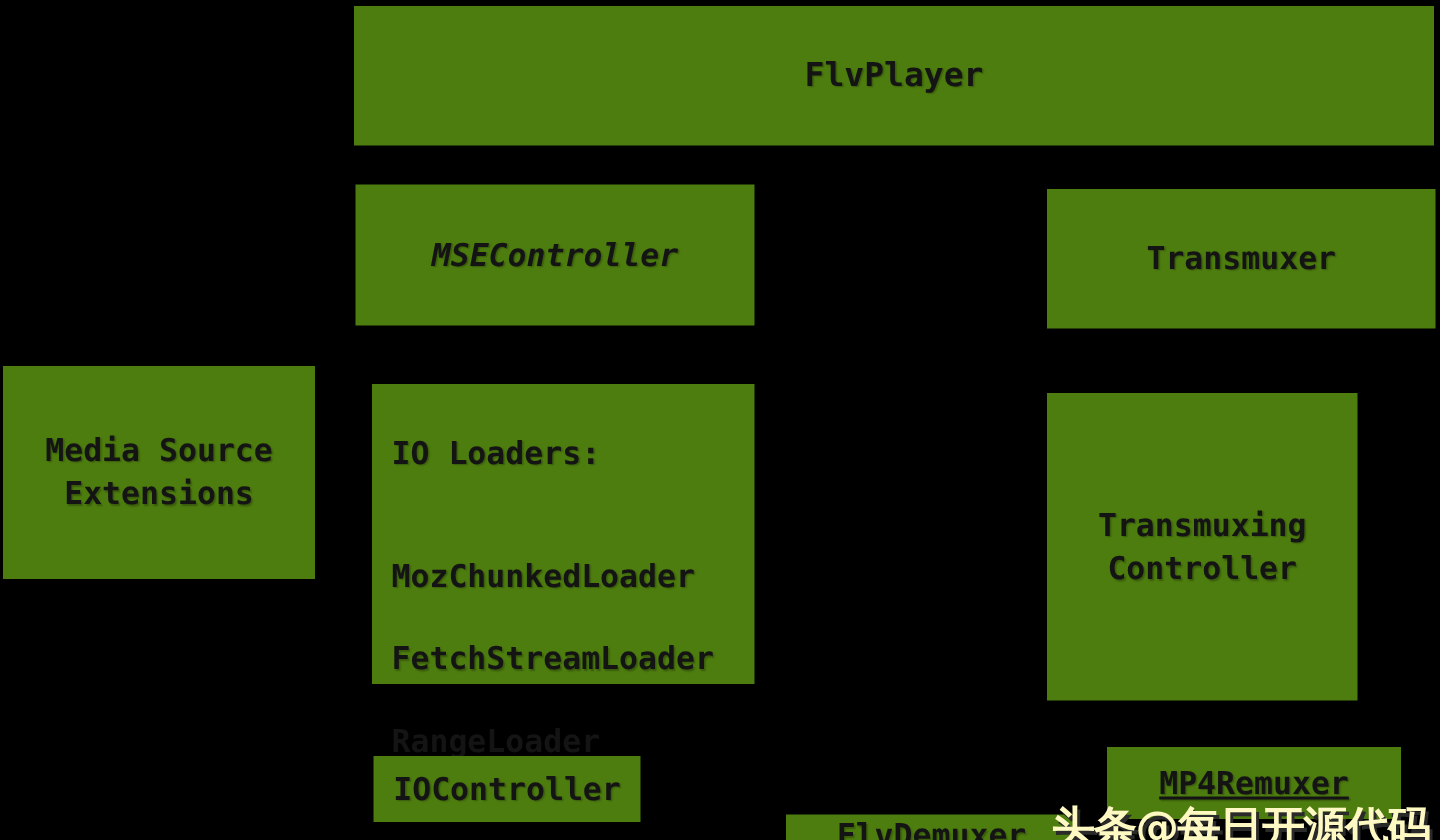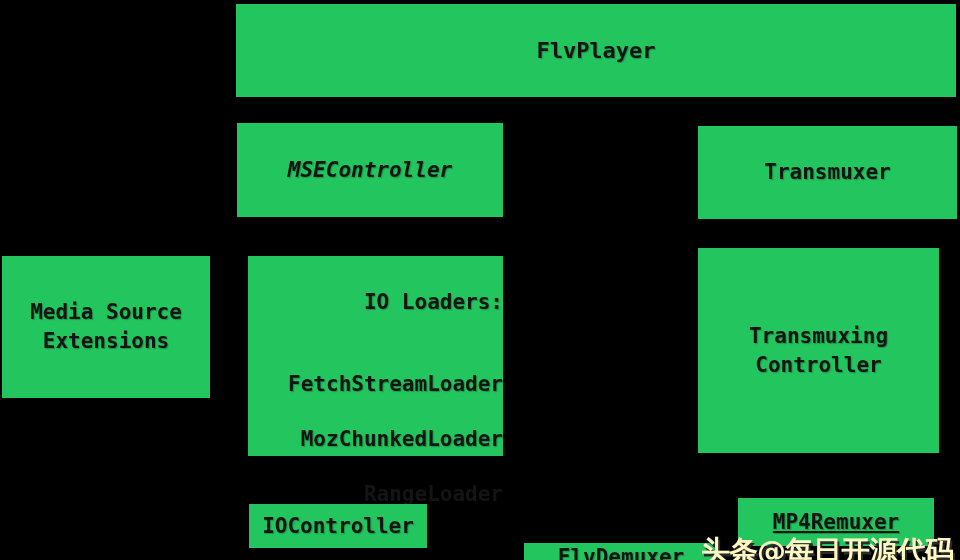--- a/index.html
+++ b/index.html
@@ -5,49 +5,49 @@
   html,body{margin:0;padding:0;background:#000;}
   #canvas{
     position:relative;
     width:960px;height:560px;
     background:#000;
     overflow:hidden;
     font-family:"DejaVu Sans Mono","Liberation Mono",monospace;
   }
   .node{
     position:absolute;
-    background:#22c55e;
+    background:#4d7c0f;
     color:#141414;
     display:flex;
     align-items:center;
     justify-content:center;
     text-align:center;
     font-weight:bold;
     font-size:21px;
     line-height:29px;
     white-space:pre-line;
     text-shadow:1px 1px 1px rgba(0,0,0,0.25);
   }
   
   #flvplayer{left:236px;top:4px;width:720px;height:93px;font-size:22px;}
   
   #mse-controller{left:237px;top:123px;width:266px;height:94px;font-style:italic;}
   #transmuxer{left:698px;top:126px;width:259px;height:93px;text-align:center;}
   
-  #media-source-extensions{left:2px;top:244px;width:208px;height:142px;margin-top:12px;}
+  #media-source-extensions{left:2px;top:244px;width:208px;height:142px;}
   #io-loaders{
     left:248px;top:256px;width:255px;height:200px;
     display:block;
-    text-align:right;
+    text-align:left;
     padding:5px 0 0 13px;
     box-sizing:border-box;
     line-height:27.5px;
   }
   .io-title{margin-bottom:27.5px;}
-  #transmuxing-controller{left:698px;top:248px;width:241px;height:205px;}
+  #transmuxing-controller{left:698px;top:262px;width:207px;height:205px;}
   
   #io-controller{left:249px;top:504px;width:178px;height:44px;}
   #flv-demuxer{left:524px;top:504px;width:194px;height:28px;margin-top:39px;}
   #mp4-remuxer{left:738px;top:498px;width:196px;height:48px;text-decoration:underline;}
   
   #watermark{
     position:absolute;
     left:701px;top:510px;
     font-family:"DejaVu Sans","Liberation Sans",sans-serif;
     font-weight:bold;
@@ -70,22 +70,22 @@
 
   <div id="mse-controller" class="node">MSEController</div>
 
   <div id="transmuxer" class="node">Transmuxer</div>
 
   <div id="media-source-extensions" class="node">Media Source
 Extensions</div>
 
   <div id="io-loaders" class="node">
     <div class="io-title">IO Loaders:</div>
+    <div class="io-item">MozChunkedLoader</div>
     <div class="io-item">FetchStreamLoader</div>
-    <div class="io-item">MozChunkedLoader</div>
     <div class="io-item">RangeLoader</div>
   </div>
 
   <div id="transmuxing-controller" class="node">Transmuxing
 Controller</div>
 
   <div id="io-controller" class="node">IOController</div>
 
   <div id="flv-demuxer" class="node">FlvDemuxer</div>
 

